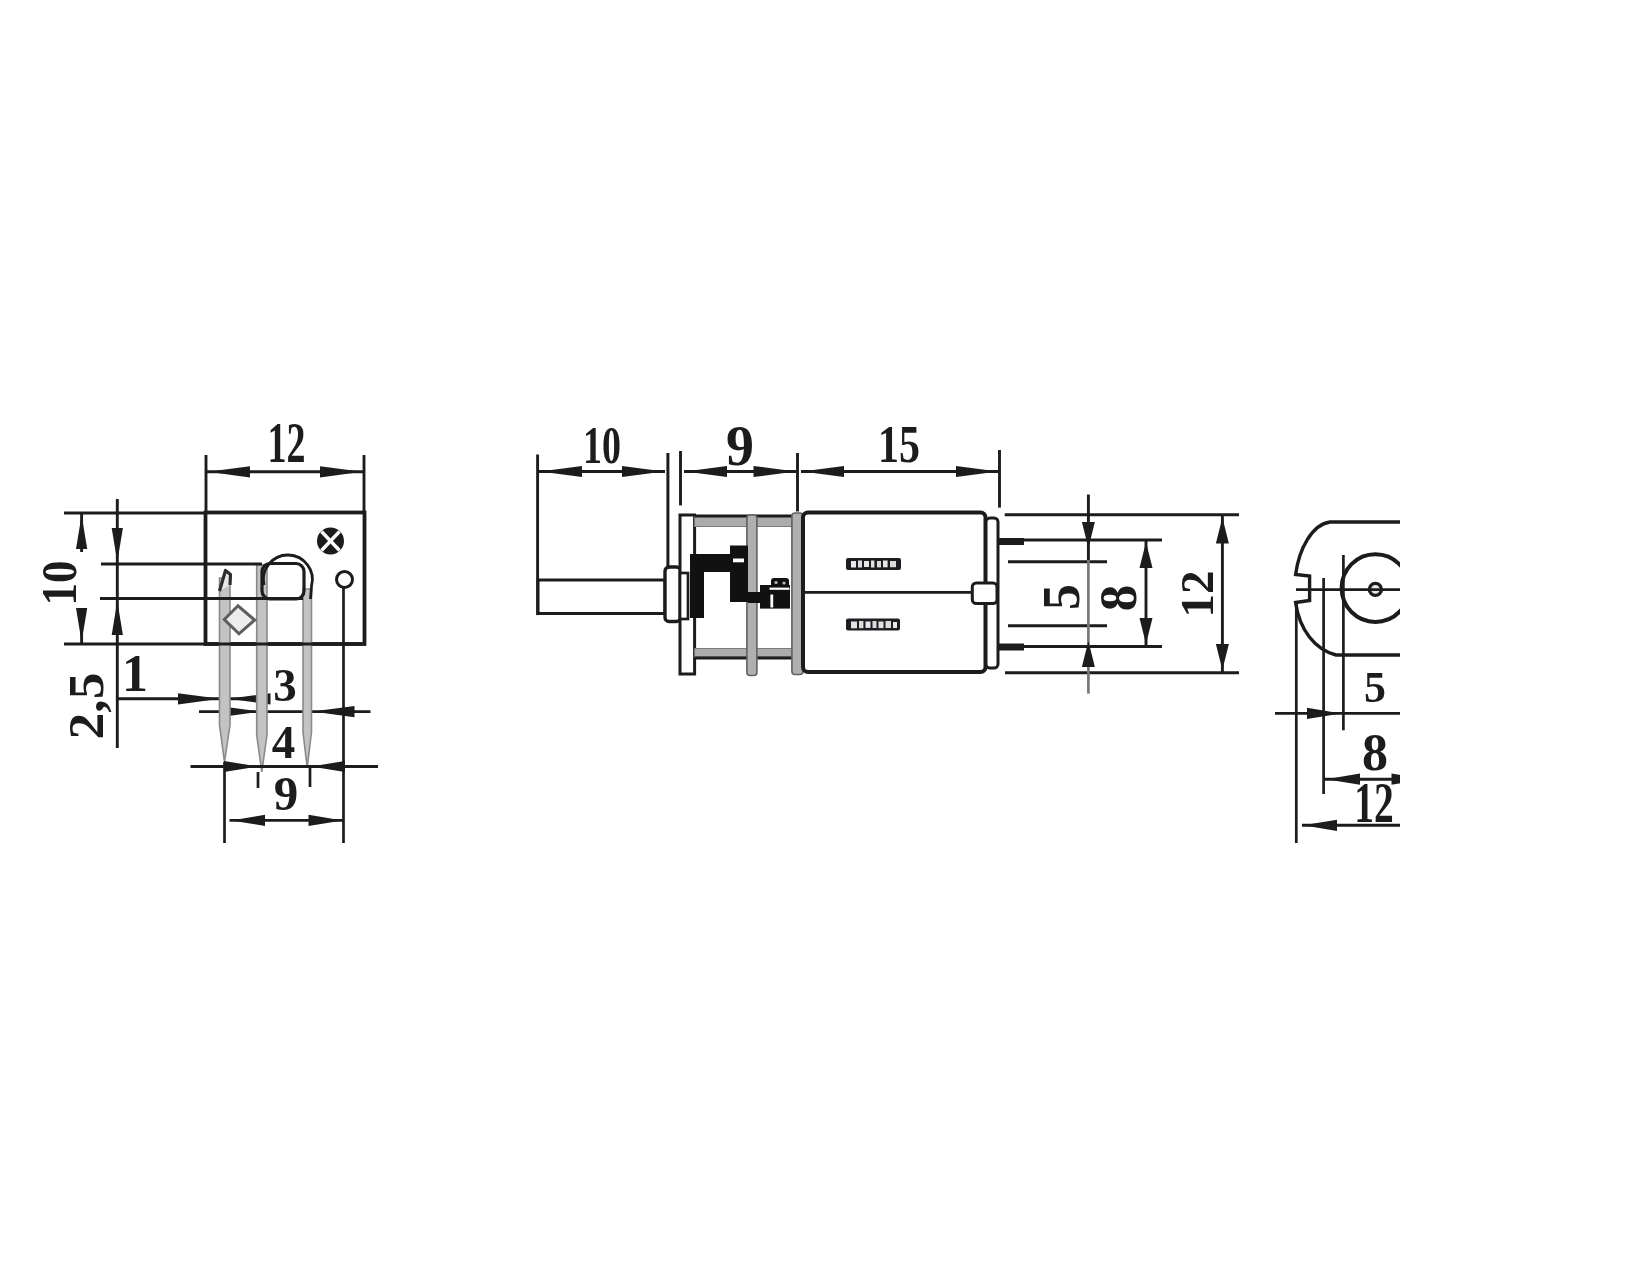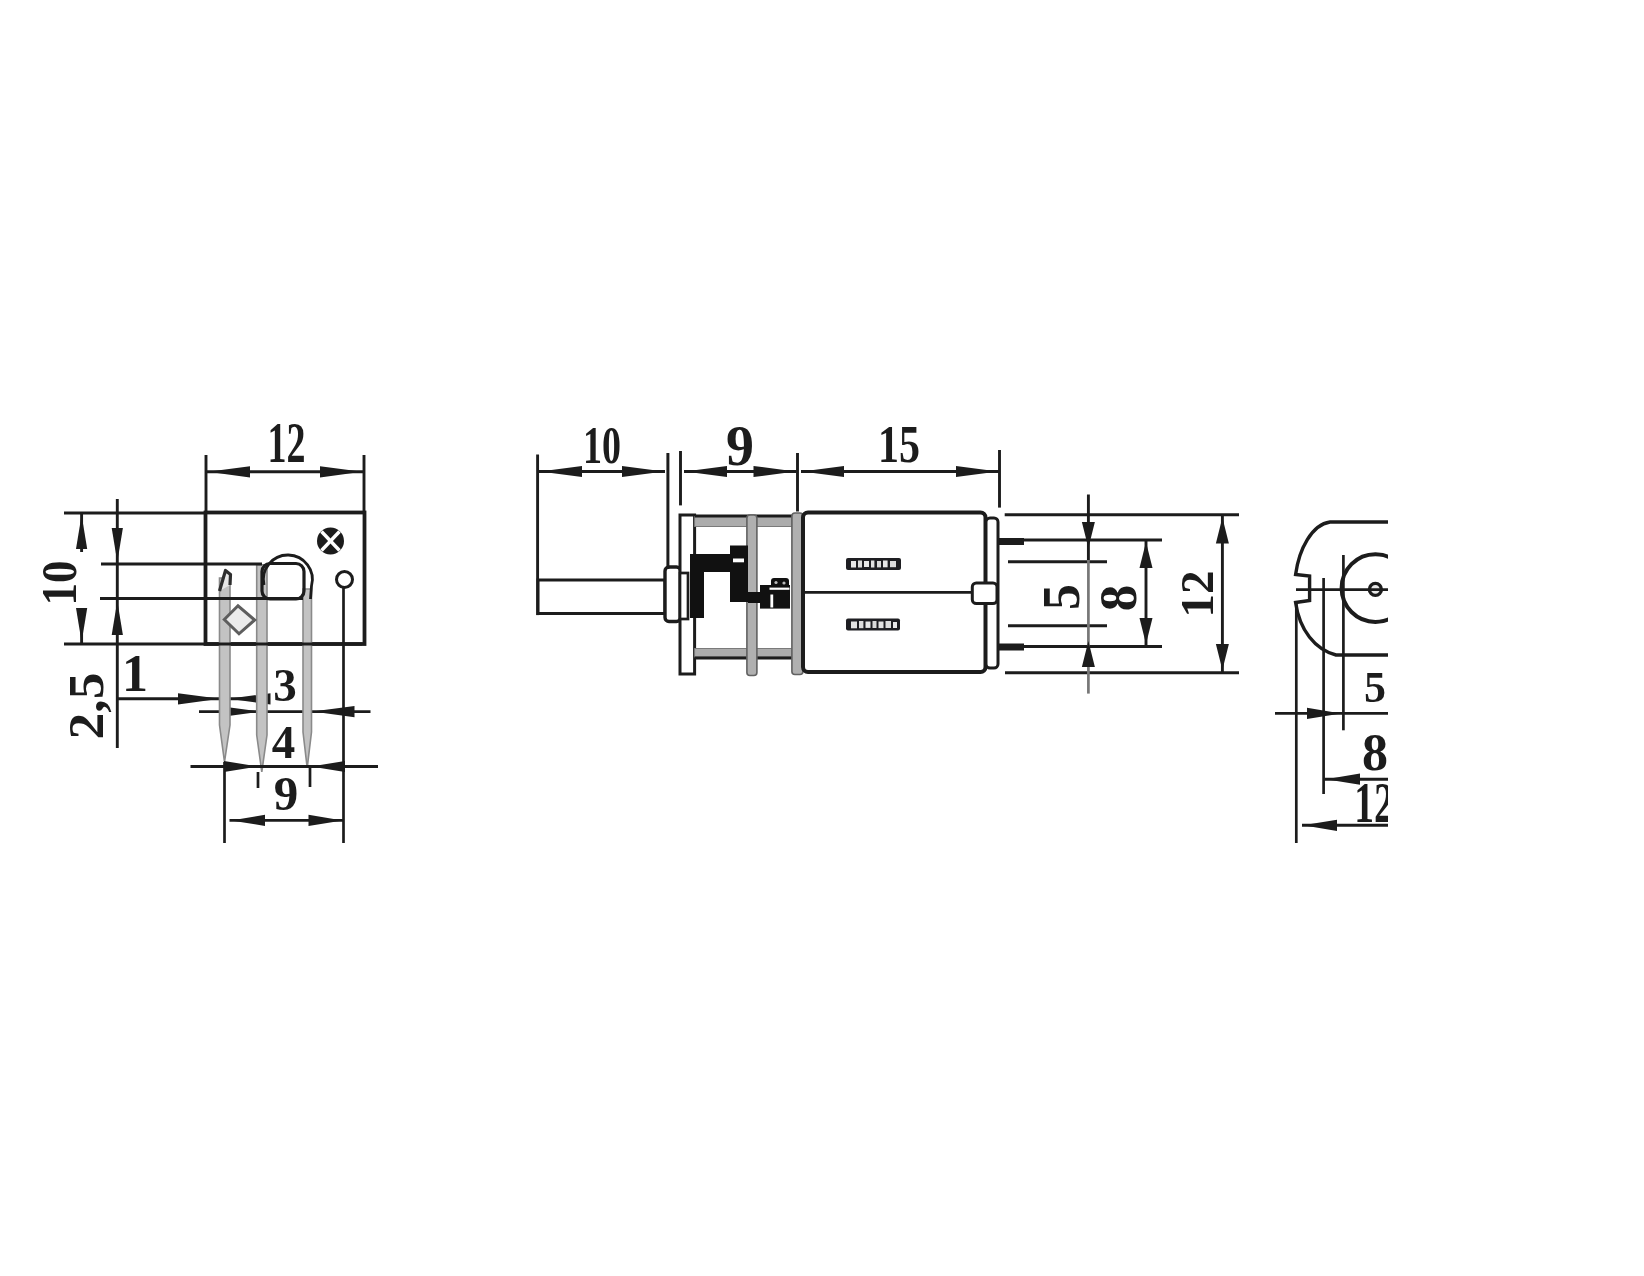--- a/index.html
+++ b/index.html
@@ -1,16 +1,16 @@
 <!DOCTYPE html>
 <html><head>
 <meta charset="utf-8">
 <style>
   html,body{margin:0;padding:0;background:#ffffff;}
-  .canvas{position:relative;width:1388px;height:1276px;background:#ffffff;overflow:hidden;}
+  .canvas{position:relative;width:1388px;height:1276px;background:#ffffff;overflow:hidden;padding-left:12px;}
   svg{position:absolute;left:0;top:0;filter:blur(0.45px);}
   text{font-family:"Liberation Serif", serif;font-weight:bold;fill:#1c1c1c;}
 </style>
 </head>
 <body>
 <div class="canvas">
 <svg width="1644" height="1276" viewBox="0 0 1644 1276">
 <defs>
 <g id="arrR">
           <path d="M0,0 L-42,-5.6 L-42,5.6 Z" fill="#1c1c1c"></path>

